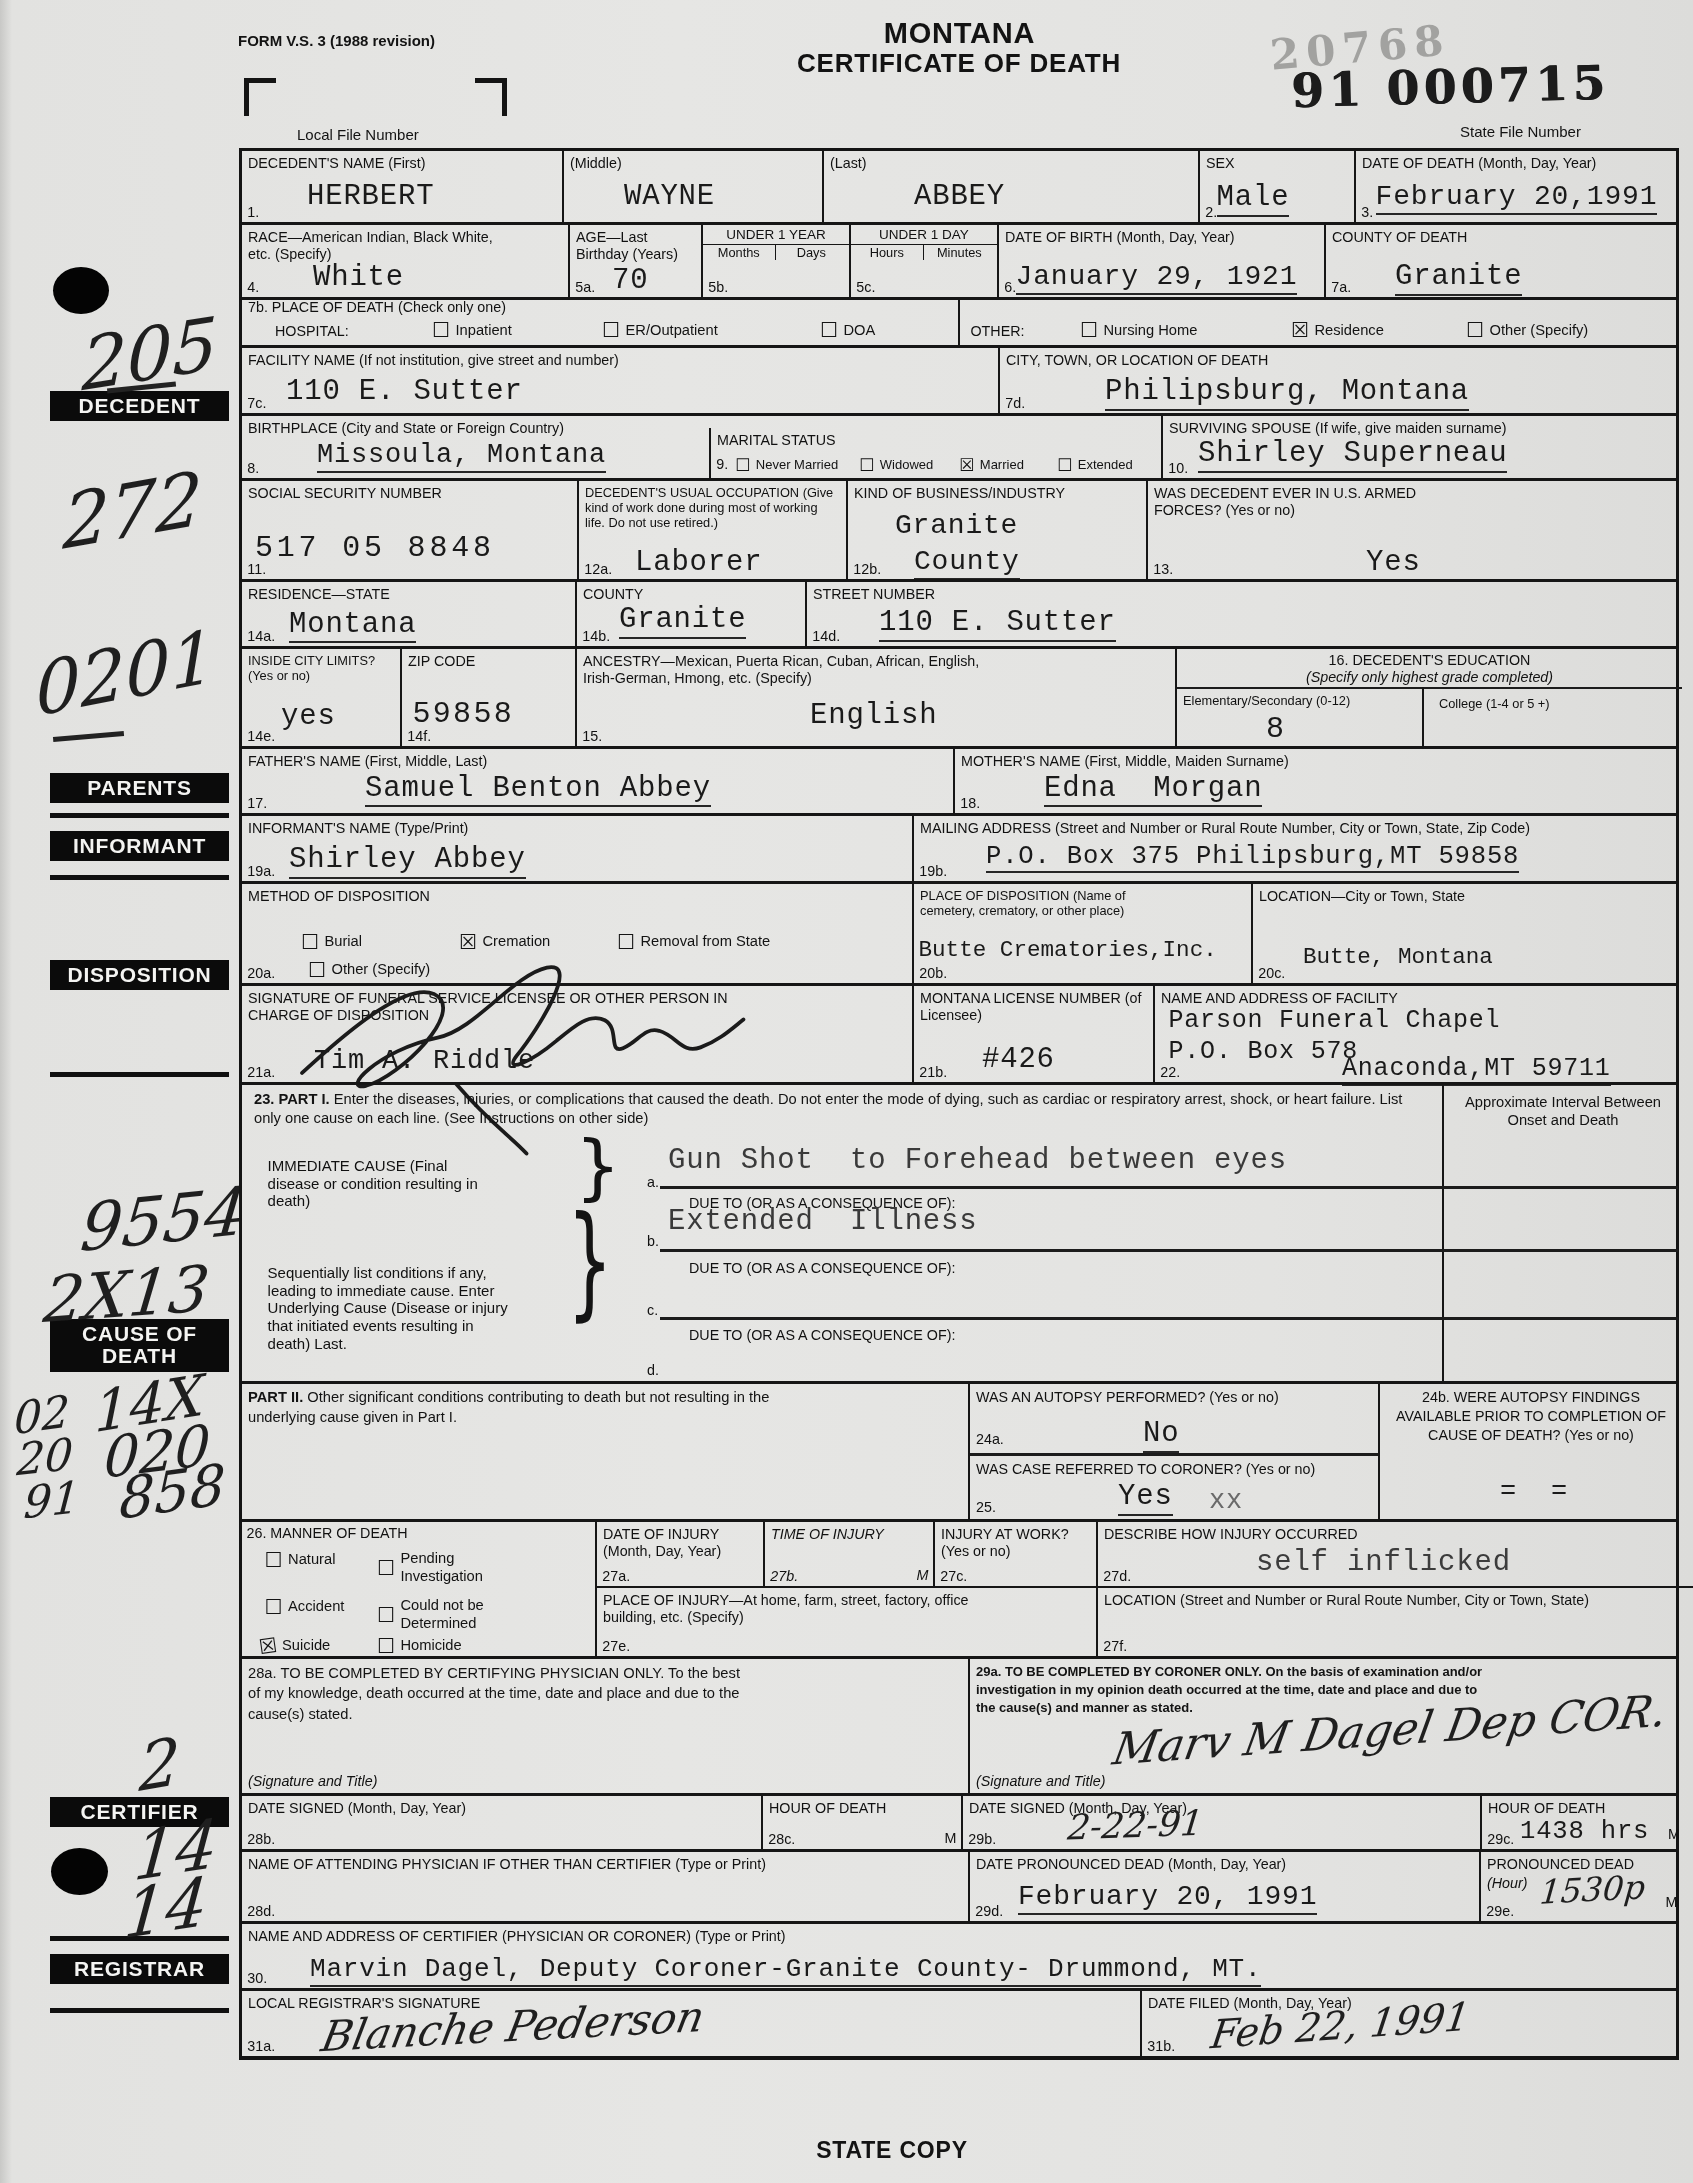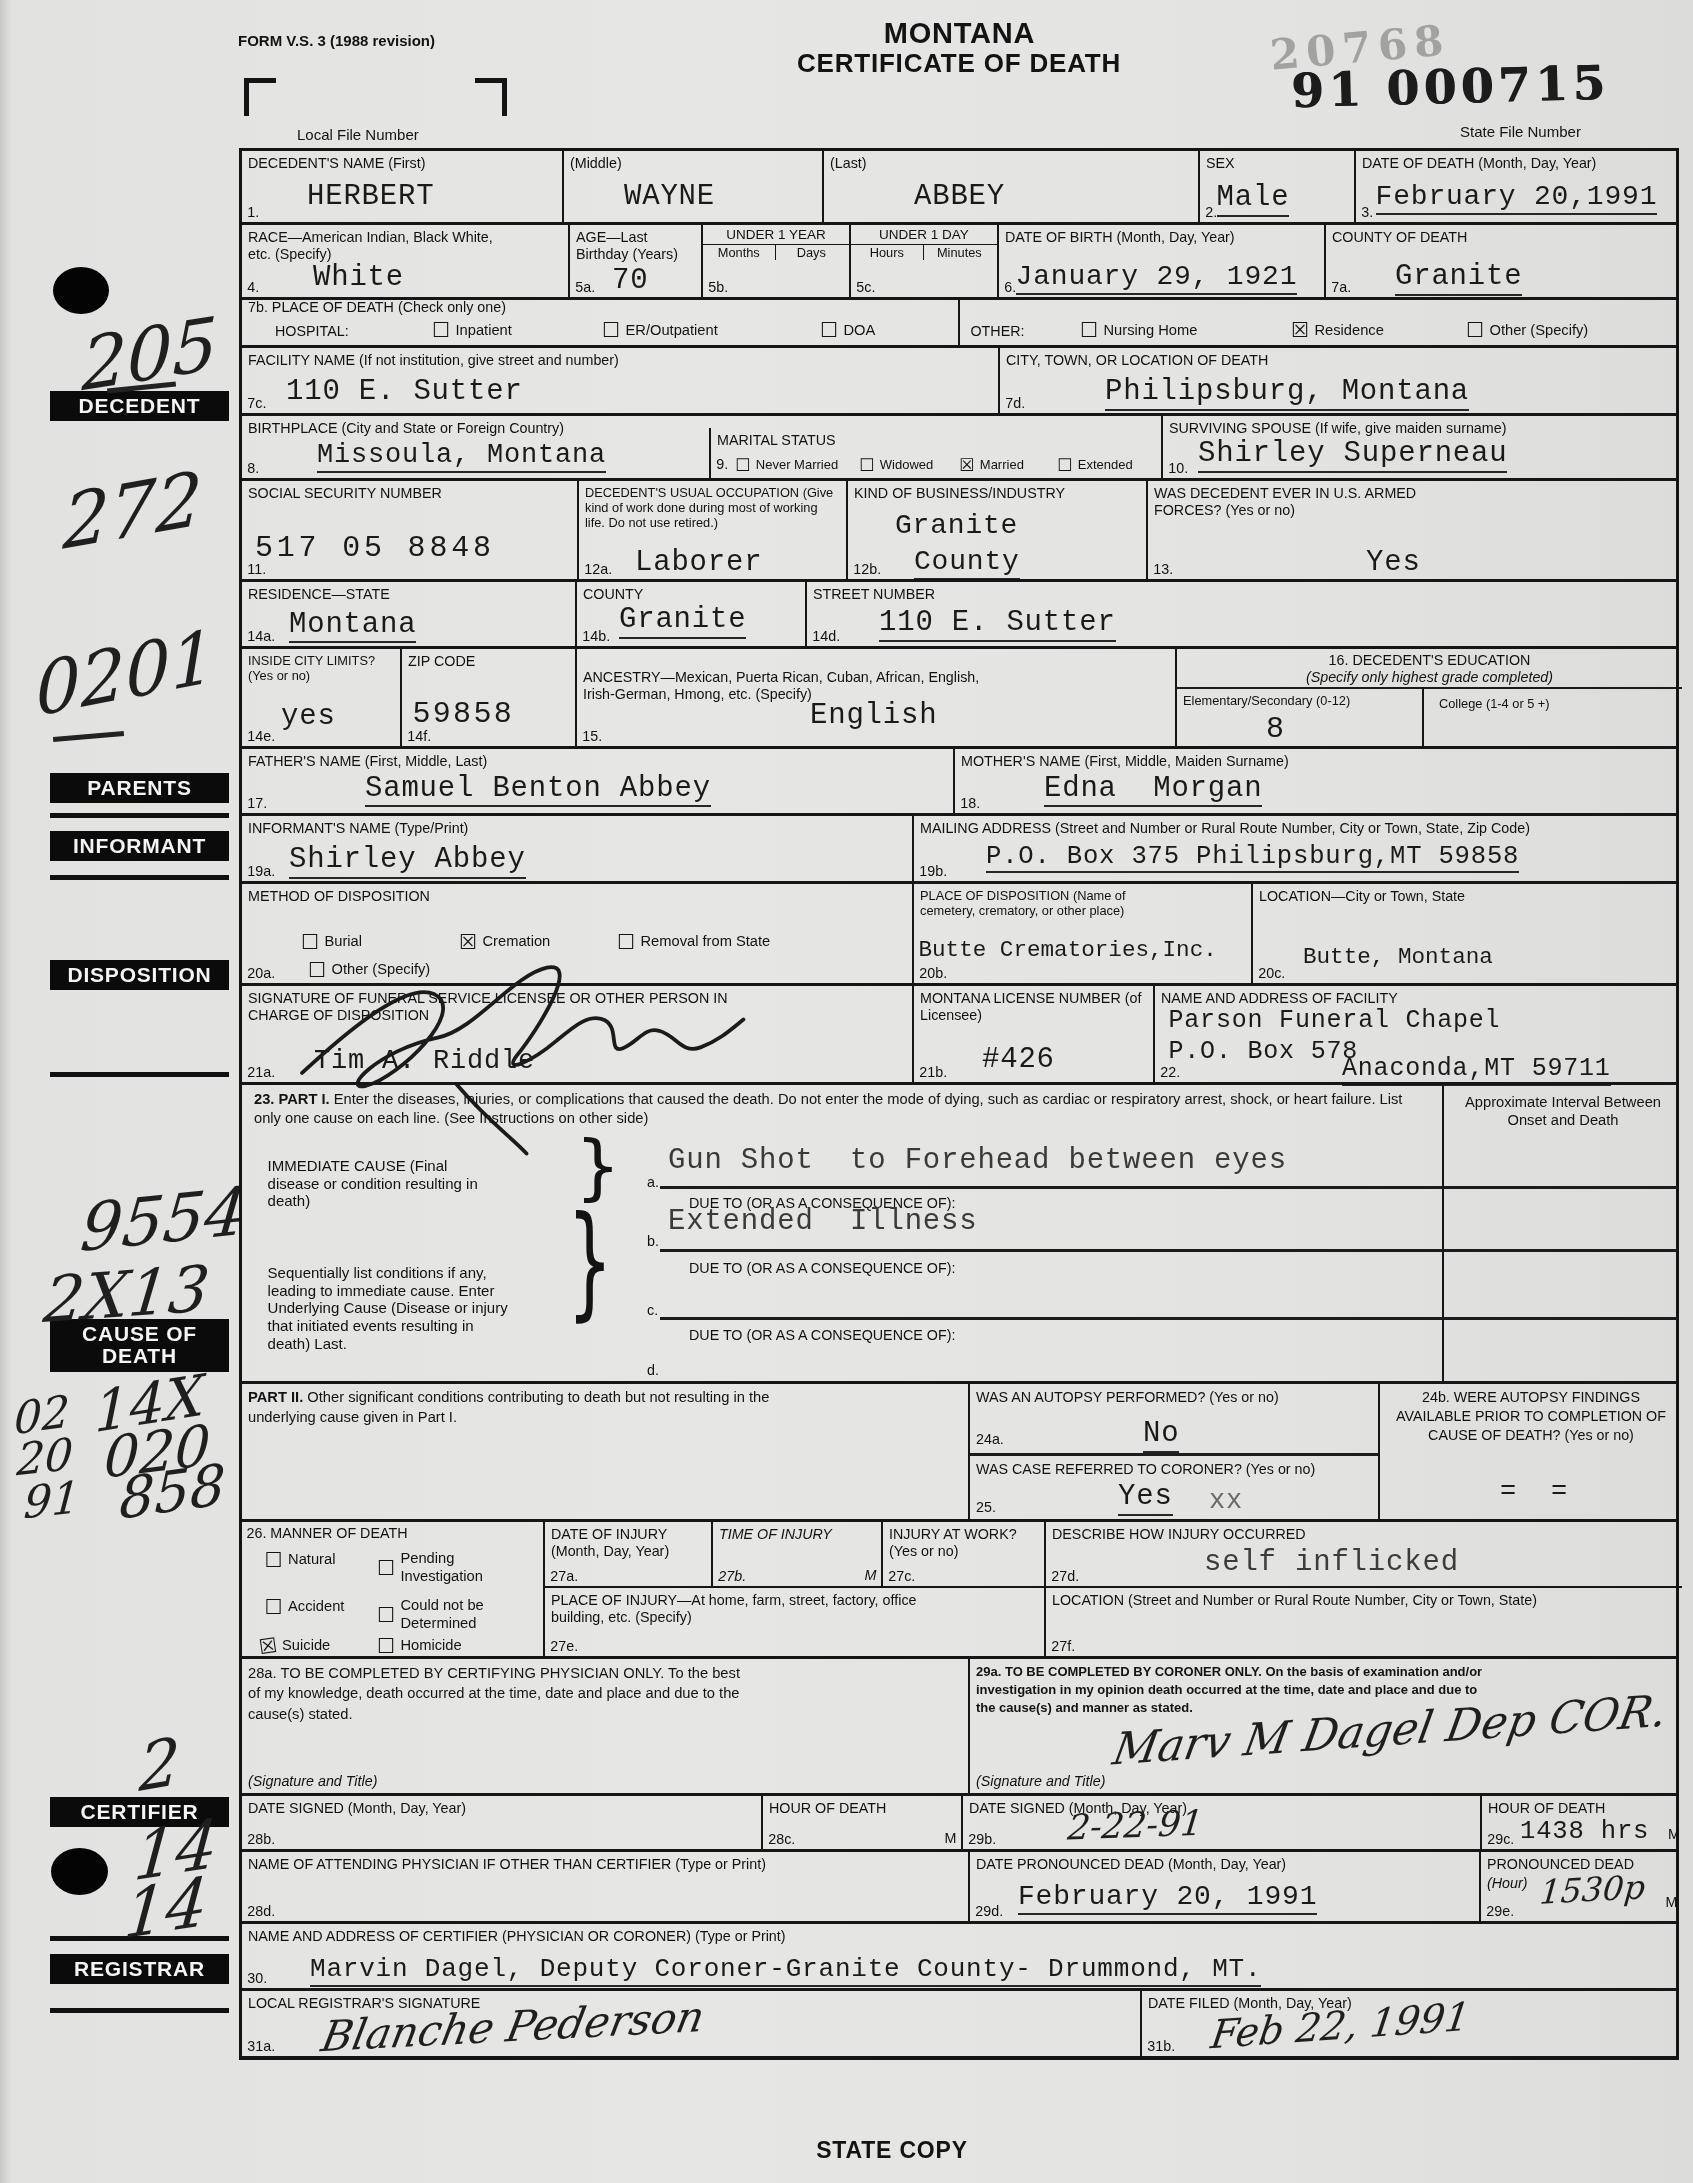--- a/index.html
+++ b/index.html
@@ -276,21 +276,21 @@
         <div class="lab sm">INSIDE CITY LIMITS? (Yes or no)</div>
         <span class="num">14e.</span>
         <span class="tv" style="left:39px;top:51px;font-size:29px;">yes</span>
       </div>
       <div class="c" style="width:175px;">
         <div class="lab">ZIP CODE</div>
         <span class="num">14f.</span>
         <span class="tv" style="left:10.5px;top:48px;font-size:30px;letter-spacing:2.3px;">59858</span>
       </div>
       <div class="c" style="width:600px;">
-        <div class="lab" style="width:421px;margin-top:16px;">ANCESTRY—Mexican, Puerta Rican, Cuban, African, English, Irish-German, Hmong, etc. (Specify)</div>
+        <div class="lab" style="width:421px;">ANCESTRY—Mexican, Puerta Rican, Cuban, African, English, Irish-German, Hmong, etc. (Specify)</div>
         <span class="num">15.</span>
         <span class="tv" style="left:233px;top:50px;font-size:29px;">English</span>
       </div>
       <div class="c" style="width:507px;padding:0;">
         <div class="lab" style="text-align:center;padding-top:3px;">16.  DECEDENT'S EDUCATION</div>
         <div class="lab" style="text-align:center;font-style:italic;">(Specify only highest grade completed)</div>
         <div class="hline" style="left:0;right:0;top:38px;height:2.3px;"></div>
         <div class="vline" style="left:245px;top:38px;bottom:0;"></div>
         <div class="lab sm" style="position:absolute;left:6px;top:44px;">Elementary/Secondary (0-12)</div>
         <div class="lab sm" style="position:absolute;left:262px;top:47px;">College (1-4 or 5 +)</div>
@@ -423,21 +423,21 @@
         <span class="tv u" style="left:148px;bottom:3px;font-size:29px;">Yes</span>
         <span class="tv" style="left:239px;bottom:3px;font-size:27px;color:#6a6a6a;">xx</span>
       </div>
       <div class="c" style="width:304px;">
         <div class="lab" style="text-align:center;line-height:1.35;">24b.  WERE AUTOPSY FINDINGS AVAILABLE PRIOR TO COMPLETION OF CAUSE OF DEATH? (Yes or no)</div>
         <span class="tv" style="left:120px;top:93px;font-size:27px;">=  =</span>
       </div>
     </div>
 
     <div class="row" style="height:137px;">
-      <div class="c" style="width:301px;padding:3px 4.5px;">
+      <div class="c" style="width:353px;padding:3px 4.5px;">
         <div class="lab">26. MANNER OF DEATH</div>
         <span class="opt" style="position:absolute;left:22.6px;top:27px;">
             <span class="cb">☐</span>
             <span>Natural</span>
           </span>
         <span class="opt" style="position:absolute;left:135px;top:27px;width:135px;white-space:normal;line-height:1.25;">
             <span class="cb">☐</span>
             <span>Pending Investigation</span>
           </span>
         <span class="opt" style="position:absolute;left:22.6px;top:74px;">

